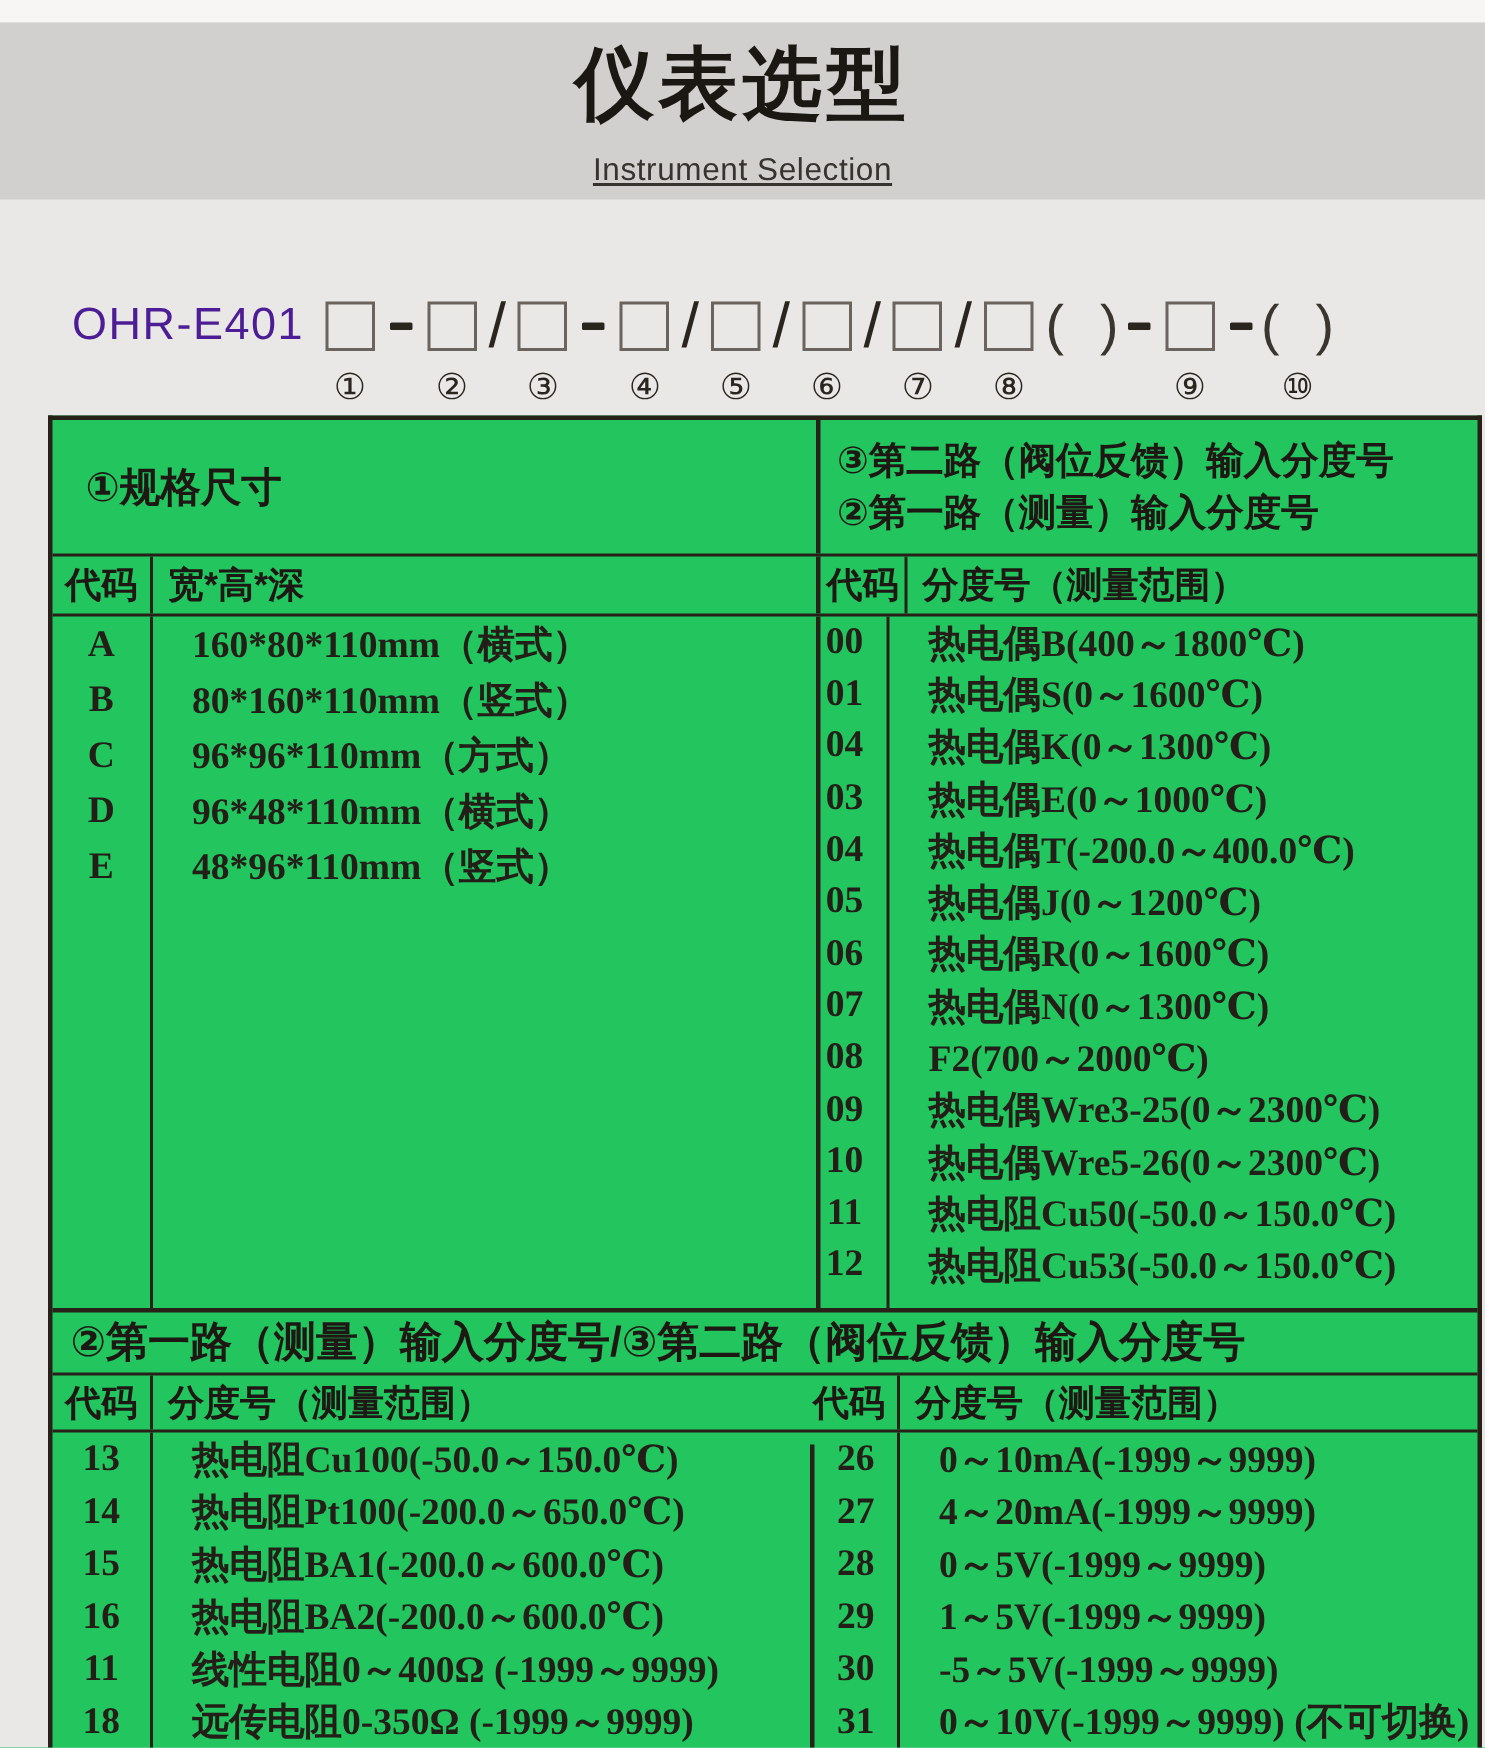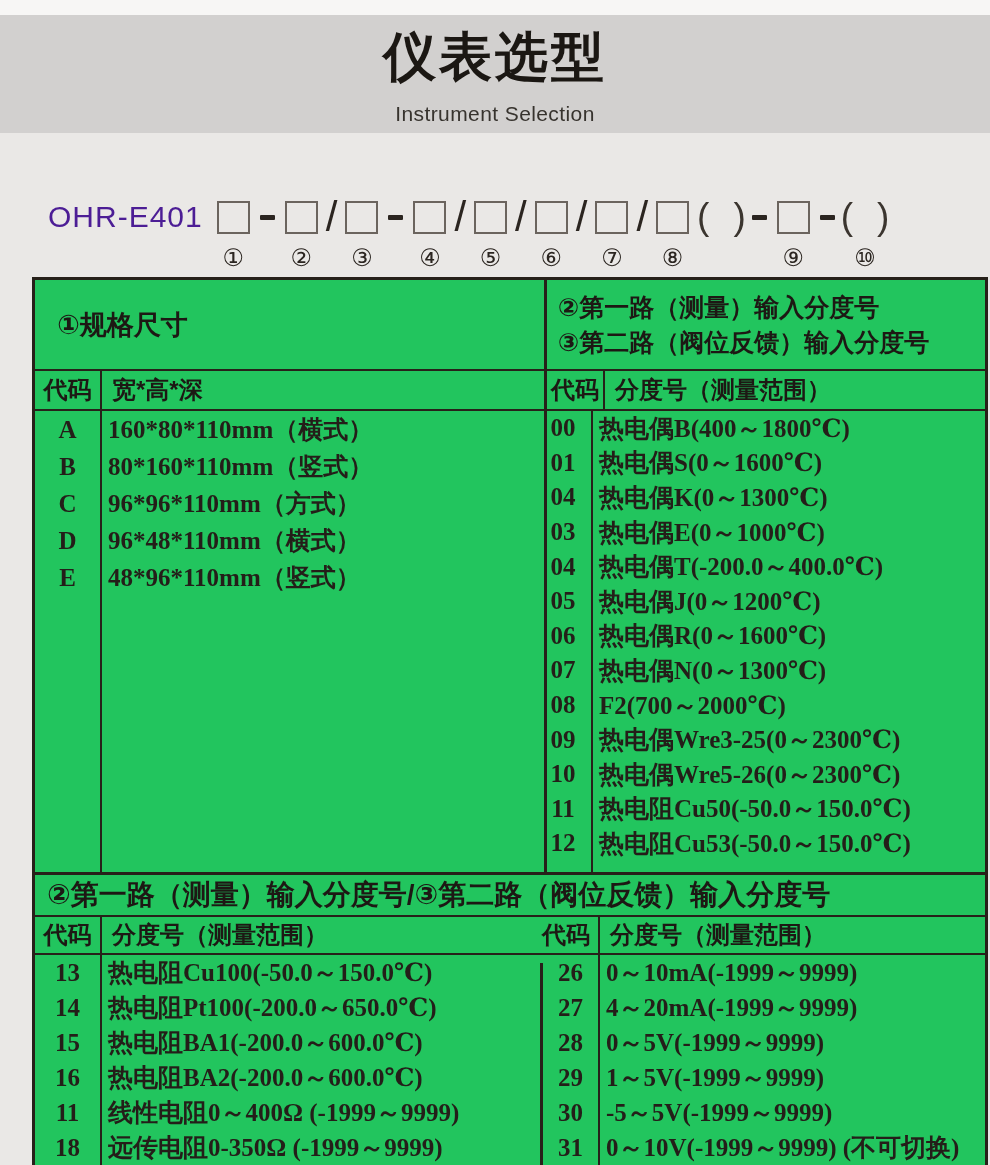--- a/index.html
+++ b/index.html
@@ -11,21 +11,21 @@
   }
   .page{position:absolute;left:0;top:0;width:990px;height:1165px;}
 
   
   .top-strip{position:absolute;left:0;top:0;width:990px;height:15px;background:#f7f6f5;}
   .title-band{
     position:absolute;left:0;top:15px;width:990px;height:118px;background:#d2d0cf;
     display:flex;flex-direction:column;align-items:center;justify-content:center;
   }
   .page-title{font-size:53px;font-weight:700;letter-spacing:3px;color:#1b1713;line-height:1.02;margin-top:8px;}
-  .page-subtitle{font-size:21px;font-weight:400;color:#37332e;letter-spacing:0.4px;margin-top:17px;}
+  .page-subtitle{font-size:21px;font-weight:400;color:#37332e;letter-spacing:0.4px;margin-top:17px;text-decoration:underline;}
 
   
   .model-line{position:absolute;left:48px;top:192px;display:flex;align-items:flex-start;}
   .unit{display:flex;flex-direction:column;align-items:center;}
   .glyph{height:50px;display:flex;align-items:center;}
   .num{height:26px;line-height:26px;font-size:24px;color:#2b2520;margin-top:3px;font-family:"DejaVu Sans",sans-serif;}
   .prefix{font-family:"Liberation Sans","DejaVu Sans",sans-serif;font-size:30px;font-weight:500;letter-spacing:1px;color:#4c1d95;margin-right:8px;}
   .sq{width:29px;height:29px;border:2px solid #6b645e;margin:0 6px;background:transparent;}
   .dashsep{width:15px;height:5px;background:#2b2520;margin:0 4px;border-radius:1px;}
   .slashsep{font-size:42px;line-height:44px;font-weight:400;color:#2b2520;margin:0 2px;}
@@ -70,21 +70,21 @@
   .half-r .vl-code{left:56px;width:2px;}
   .data2 .half-r .vl-code{left:55px;}
 
   .drow{display:flex;align-items:center;font-family:"Liberation Serif","DejaVu Serif",serif;font-weight:600;font-size:25px;color:#241e19;}
   .data1 .half-l .drow{height:37px;}
   .data1 .half-r .drow{height:34.6px;}
   .data2 .drow{height:35px;}
   .dcode{flex:0 0 65px;text-align:center;}
   .half-r .dcode{flex:0 0 56px;}
   .data2 .half-r .dcode{flex:0 0 55px;}
-  .ddesc{padding-left:8px;white-space:nowrap;}
+  .ddesc{padding-left:28px;white-space:nowrap;}
 
   .sec2-title{height:40px;border-top:3px solid #27211a;border-bottom:2px solid #27211a;
     display:flex;align-items:center;padding-left:12px;font-size:28px;font-weight:700;color:#1d1814;}
 </style>
 </head>
 <body>
 
 <div class="page">
 
   <div class="top-strip"></div>
@@ -230,22 +230,22 @@
         <div class="num">⑩</div>
       </div>
     </div>
 
   <div class="sel-table">
 
     <div class="h1">
       <div class="h1-left">①规格尺寸</div>
       <div class="vdiv"></div>
       <div class="h1-right">
+        <span>③第二路（阀位反馈）输入分度号</span>
         <span>②第一路（测量）输入分度号</span>
-        <span>③第二路（阀位反馈）输入分度号</span>
       </div>
     </div>
 
     <div class="ch">
       <div class="cc">代码</div>
       <div class="vdiv"></div>
       <div class="cd">宽*高*深</div>
       <div class="vdiv"></div>
       <div class="cc">代码</div>
       <div class="vdiv"></div>

